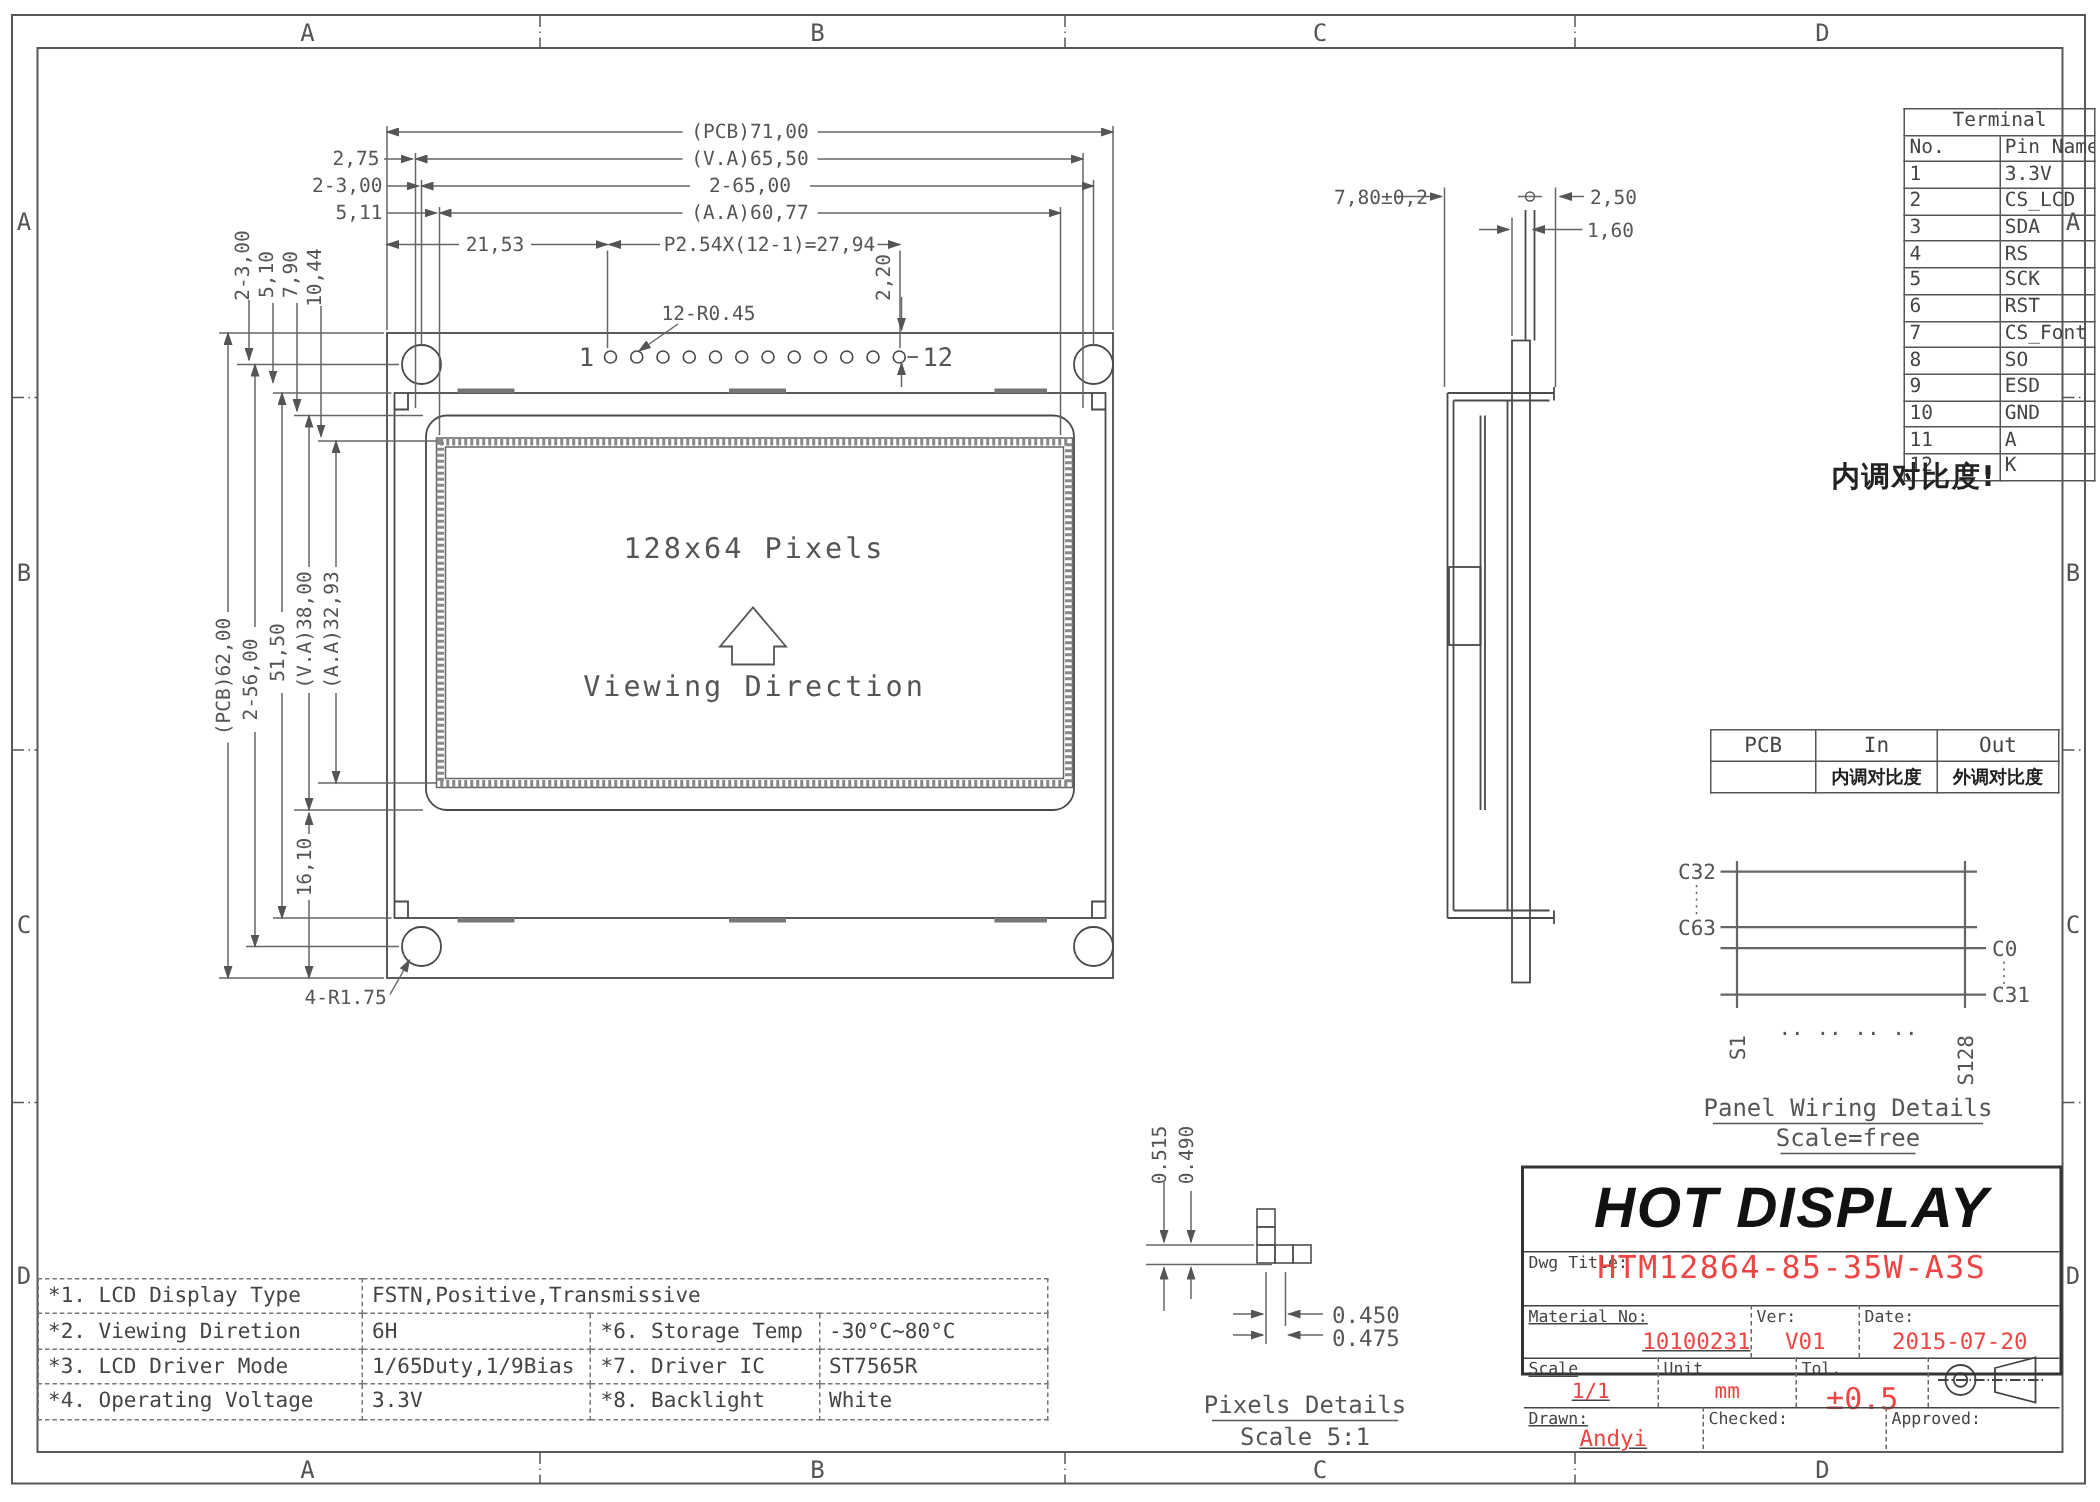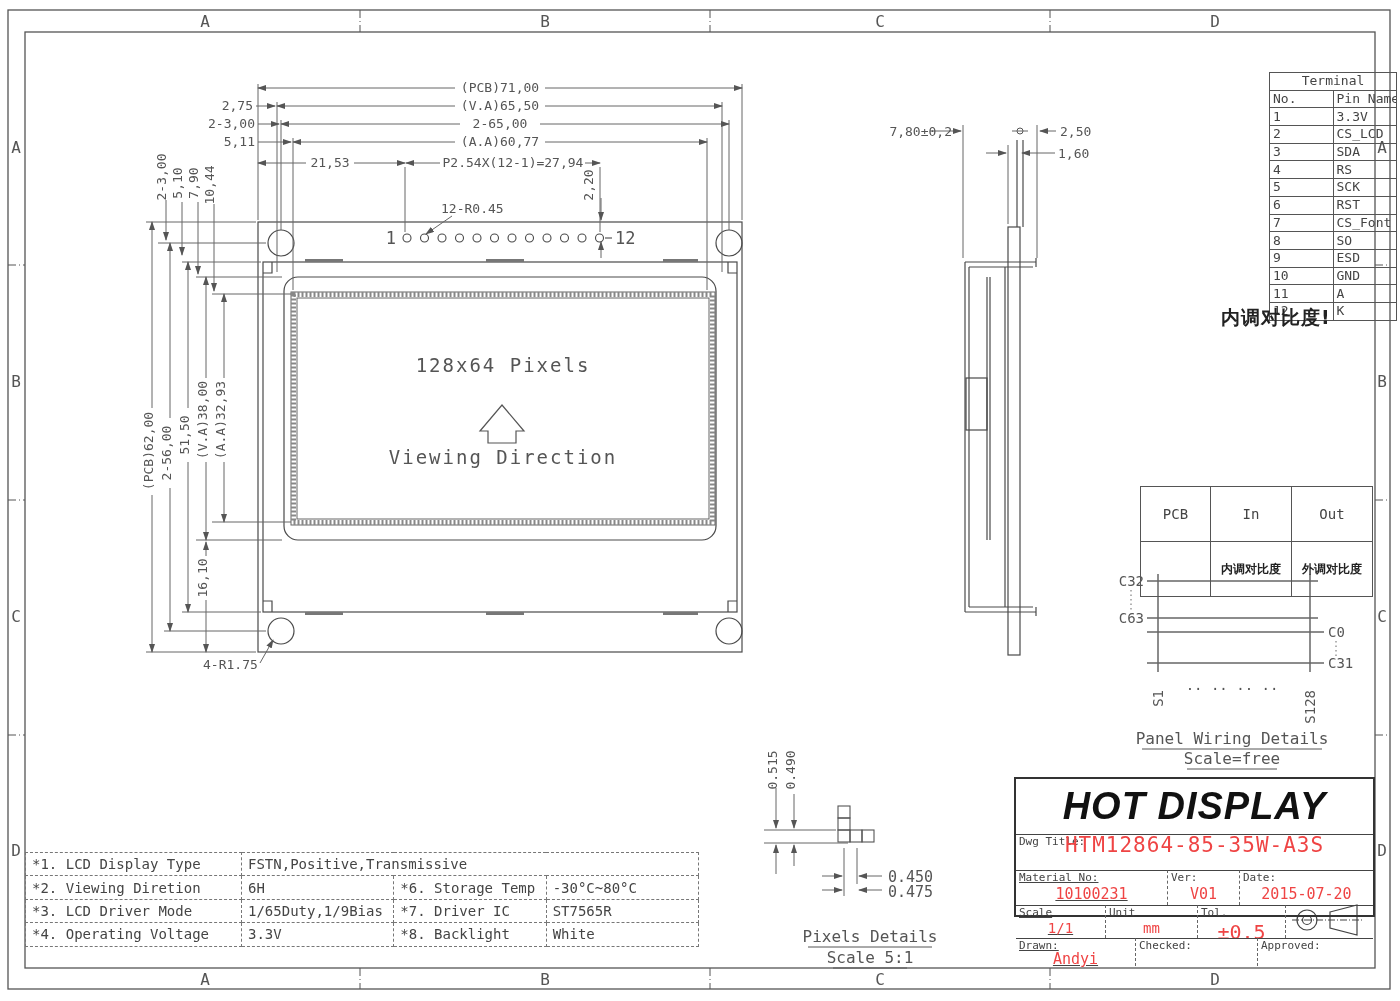--- a/index.html
+++ b/index.html
@@ -10,21 +10,21 @@
   
   table{border-collapse:collapse;}
   .term-tbl{position:absolute;left:1233px;top:72px;width:128px;font-size:13px;color:#444;table-layout:fixed;margin-left:36px;}
   .term-tbl td,.term-tbl th{border:1px solid #555;padding:0 3px;height:16.7px;line-height:16px;
       font-weight:normal;text-align:left;white-space:nowrap;overflow:hidden;}
   .term-tbl .no-col{width:24px;}
   .term-title{text-align:center !important;}
   .cn-note{position:absolute;left:1221px;top:305px;width:160px;font-size:19px;font-weight:bold;
       color:#222;font-family:"DejaVu Sans",sans-serif;letter-spacing:1px;}
   .ctr-tbl{position:absolute;left:1140px;top:486px;width:218px;font-size:14px;color:#444;table-layout:fixed;}
-  .ctr-tbl td{border:1px solid #555;height:20px;padding:17px 2px;text-align:center;white-space:nowrap;overflow:hidden;}
+  .ctr-tbl td{border:1px solid #555;height:20px;padding:0 2px;text-align:center;white-space:nowrap;overflow:hidden;}
   .ctr-tbl .cn{font-size:12px;font-weight:bold;color:#222;font-family:"DejaVu Sans",sans-serif;}
   .spec-tbl{position:absolute;left:25px;top:852px;width:674px;font-size:14px;color:#444;table-layout:fixed;}
   .spec-tbl td{border:1px dashed #777;height:22.4px;padding:0 6px;white-space:nowrap;overflow:hidden;}
   
   .tb{position:absolute;left:1014px;top:777px;width:361px;height:140px;border:2px solid #333;box-sizing:border-box;}
   .tb .cell{position:absolute;box-sizing:border-box;border-left:1px dashed #666;border-top:1px dashed #666;}
   .tb .cell.first{border-left:none;text-decoration:underline;}
   .tb .row-top{border-top:1px solid #444;}
   .tb .lab{font-size:11px;color:#444;padding:1px 3px;line-height:12px;}
   .tb .val{text-align:center;color:#ef4444;}
@@ -428,21 +428,21 @@
     </table>
 
 <div class="tb">
   <div class="company">HOT DISPLAY</div>
   <div class="dwg-row">
     <div class="lab">Dwg Title:</div>
     <div class="val">HTM12864-85-35W-A3S</div>
   </div>
   <div class="cell first row-top" style="left:0;top:91px;width:151px;height:35px;">
     <div class="lab">Material No:</div>
-    <div class="val" style="font-size:15px;">10100231</div>
+    <div class="val" style="font-size:15px;text-align:right;">10100231</div>
   </div>
   <div class="cell row-top" style="left:151px;top:91px;width:72px;height:35px;">
     <div class="lab">Ver:</div>
     <div class="val" style="font-size:15px;">V01</div>
   </div>
   <div class="cell row-top" style="left:223px;top:91px;width:134px;height:35px;">
     <div class="lab">Date:</div>
     <div class="val" style="font-size:15px;">2015-07-20</div>
   </div>
   <div class="cell first row-top" style="left:0;top:126px;width:89px;height:33px;">

